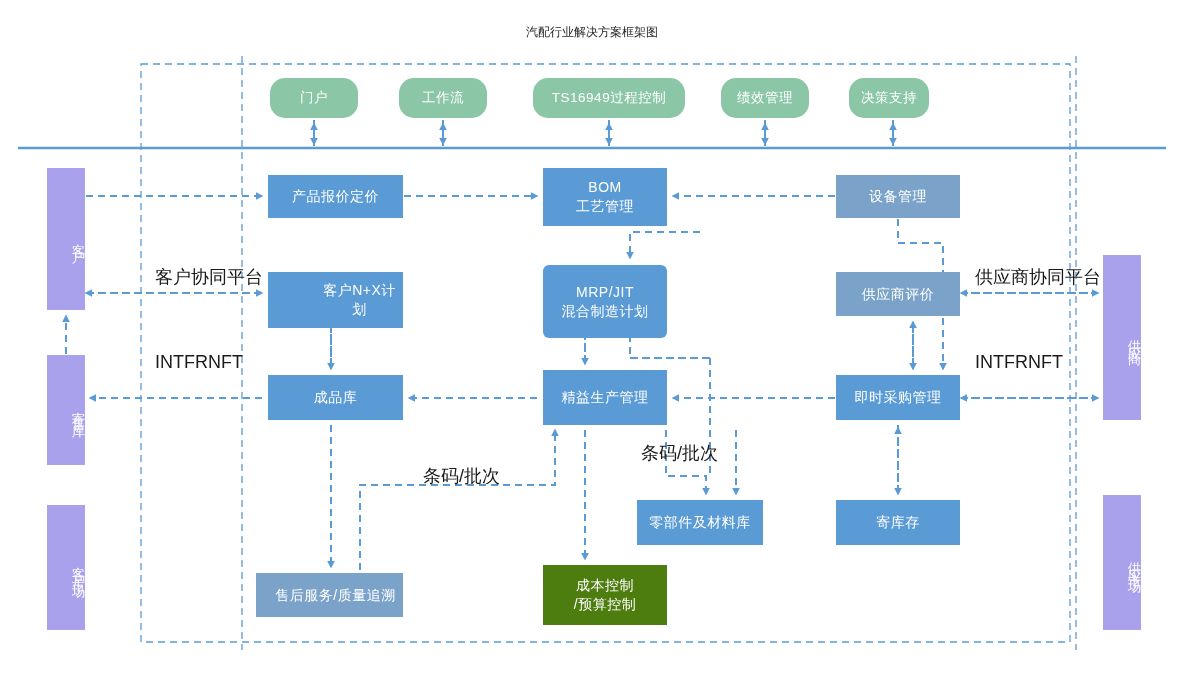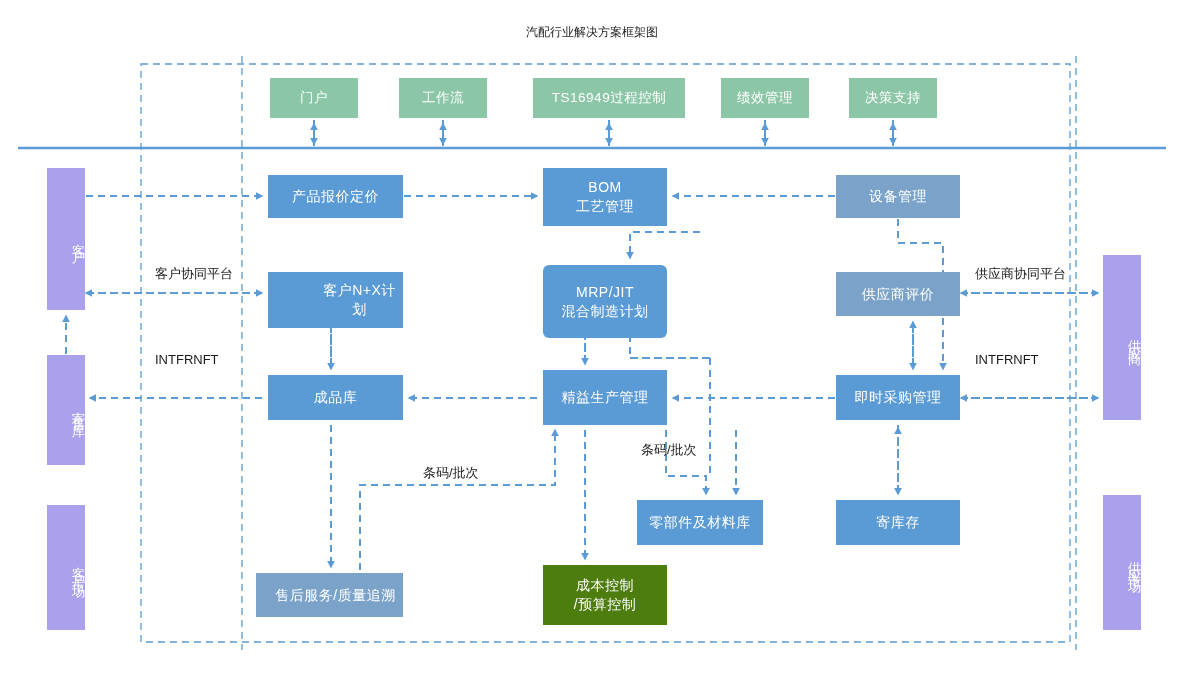--- a/index.html
+++ b/index.html
@@ -27,35 +27,35 @@
     flex-direction: column;
     align-items: center;
     justify-content: center;
     color: #ffffff;
     text-align: center;
     line-height: 1.35;
     letter-spacing: 0.5px;
     z-index: 3;
   }
   .node .ln { display: block; width: 100%; }
-  .node.green { background: #8bc7a6; font-size: 13.5px; }
+  .node.green { background: #8bc7a6; font-size: 13.5px; border-radius: 15px; }
   .node.blue  { background: #5b9bd5; font-size: 14px; }
   .node.blue-dark { background: #4d7c0f; font-size: 14px; }
   .node.blue-gray { background: #7ba3c9; font-size: 14px; }
   .node.purple { background: #a9a1ec; font-size: 13.5px; }
   .node.vtext .ln {
     writing-mode: vertical-rl;
     text-orientation: upright;
     letter-spacing: 6px;
     line-height: 1;
   }
   .edge-label {
     position: absolute;
     color: #1a1a1a;
-    font-size: 13px;
+    font-size: 18px;
     white-space: nowrap;
     z-index: 4;
   }
   #title {
     position: absolute;
     left: 0; top: 24px;
     width: 1184px;
     text-align: center;
     font-size: 12px;
     color: #262626;
@@ -157,21 +157,21 @@
       </div>
       <div class="node green" style="left: 399px; top: 78px; width: 88px; height: 40px;">
         <span class="ln">工作流</span>
       </div>
       <div class="node green" style="left: 533px; top: 78px; width: 152px; height: 40px;">
         <span class="ln">TS16949过程控制</span>
       </div>
       <div class="node green" style="left: 721px; top: 78px; width: 88px; height: 40px;">
         <span class="ln">绩效管理</span>
       </div>
-      <div class="node green" style="left: 849px; top: 78px; width: 88px; height: 40px;">
+      <div class="node green" style="left: 849px; top: 78px; width: 80px; height: 40px;">
         <span class="ln">决策支持</span>
       </div>
       <div class="node blue" style="left: 268px; top: 175px; width: 135px; height: 43px;">
         <span class="ln">产品报价定价</span>
       </div>
       <div class="node blue" style="left: 543px; top: 168px; width: 124px; height: 58px;">
         <span class="ln">BOM</span>
         <span class="ln">工艺管理</span>
       </div>
       <div class="node blue-gray" style="left: 836px; top: 175px; width: 124px; height: 43px;">

